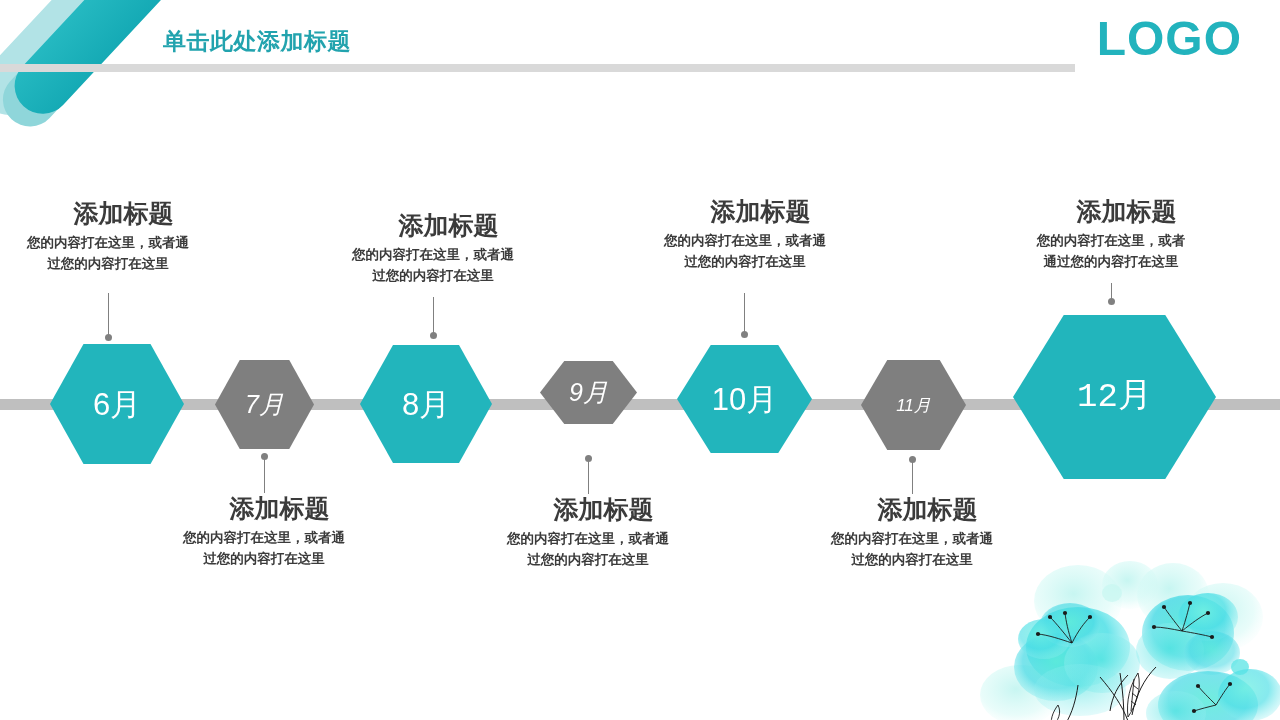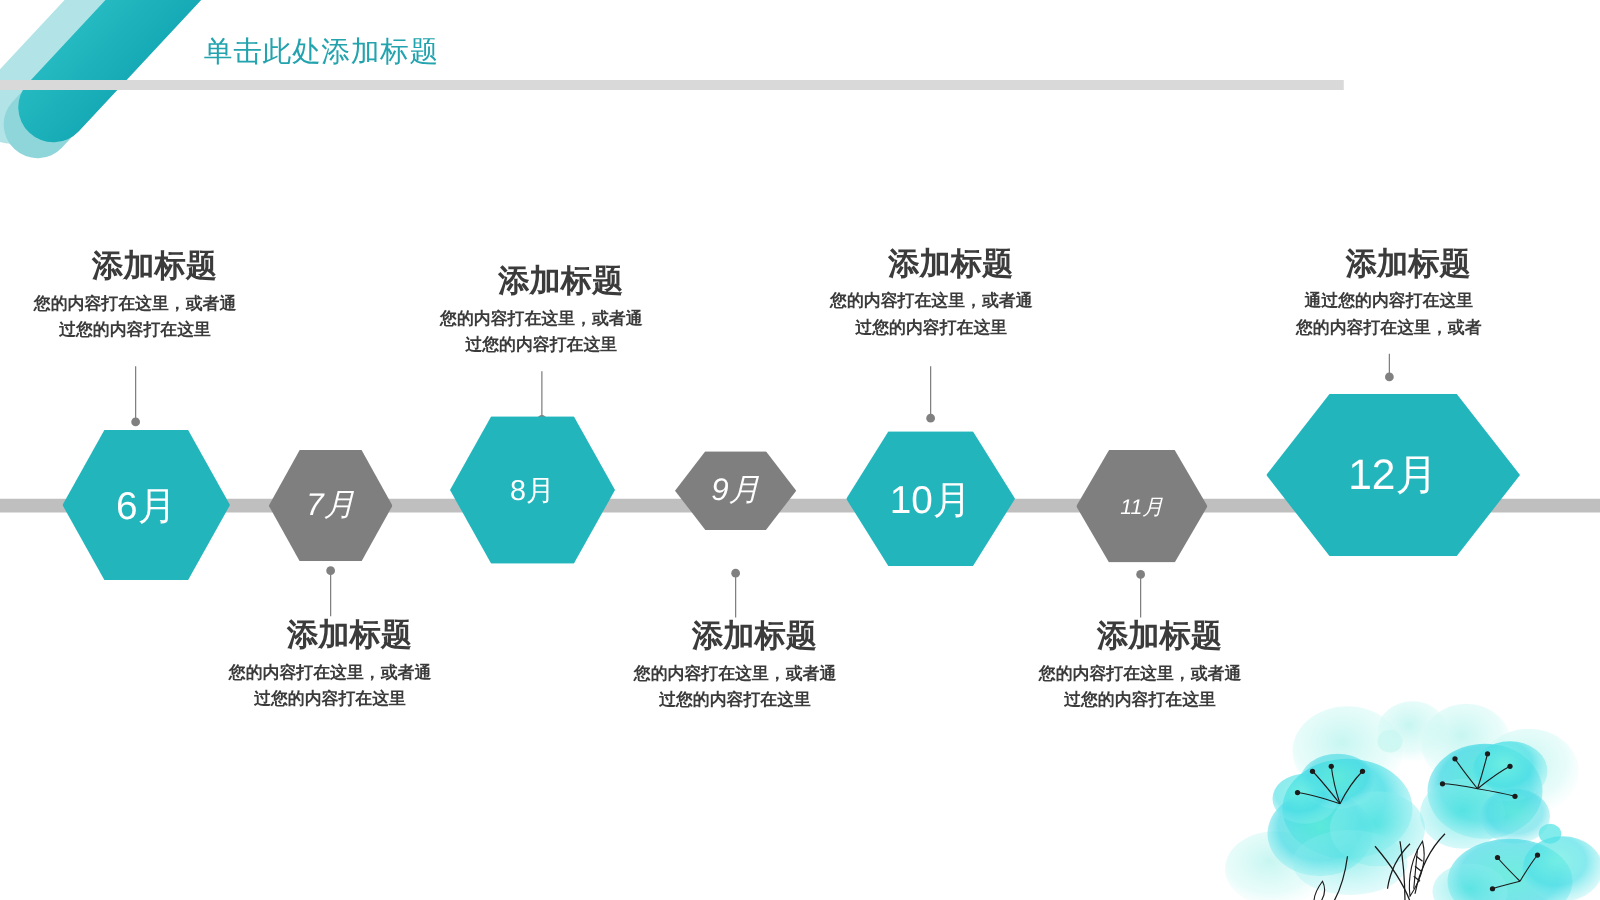--- a/index.html
+++ b/index.html
@@ -55,21 +55,21 @@
     position: absolute;
     left: 0; top: 64px;
     width: 1075px; height: 8px;
     background: #d9d9d9;
   }
 
   .slide-title {
     position: absolute;
     left: 163px; top: 26px;
     font-size: 23px;
-    font-weight: normal;
+    font-weight: bold;
     color: #22a3ae;
     letter-spacing: 0.5px;
     white-space: nowrap;
   }
 
   .logo {
     position: absolute;
     right: 38px; top: 15px;
     font-size: 48px;
     font-weight: bold;
@@ -152,20 +152,21 @@
   <div class="deco-wrap">
     <div class="deco-bar deco-bar-back"></div>
     <div class="deco-bar deco-bar-mid"></div>
     <div class="deco-bar deco-bar-front"></div>
   </div>
 
   <div class="divider"></div>
 
   <div class="slide-title">单击此处添加标题</div>
 
+  <div class="logo">LOGO</div>
 </div>
 
 <div class="timeline-bar"></div>
 
 <div class="textblock" style="left:0px; top:198px; width:216px;">
   <div class="tb-title">添加标题</div>
   <div class="tb-body">
     <span>您的内容打在这里，或者通</span>
     <span>过您的内容打在这里</span>
   </div>
@@ -191,21 +192,21 @@
 
 <div class="textblock" style="left:325px; top:210px; width:216px;">
   <div class="tb-title">添加标题</div>
   <div class="tb-body">
     <span>您的内容打在这里，或者通</span>
     <span>过您的内容打在这里</span>
   </div>
 </div>
 <div class="connector" style="left:433px; top:297px; height:38px;"></div>
 <div class="connector-dot" style="left:433px; top:332px;"></div>
-<div class="hex teal" style="left:360px; top:333px; width:132px; height:118px; font-size:23px;">
+<div class="hex teal" style="left:360px; top:345px; width:132px; height:118px; font-size:31px;">
   <span>8月</span>
 </div>
 
 <div class="hex gray" style="left:540px; top:361px; width:97px; height:63px; font-size:25px;">
   <span>9月</span>
 </div>
 <div class="connector-dot" style="left:588px; top:455px;"></div>
 <div class="connector" style="left:588px; top:460px; height:34px;"></div>
 <div class="textblock" style="left:480px; top:494px; width:216px;">
   <div class="tb-title">添加标题</div>
@@ -237,27 +238,27 @@
   <div class="tb-title">添加标题</div>
   <div class="tb-body">
     <span>您的内容打在这里，或者通</span>
     <span>过您的内容打在这里</span>
   </div>
 </div>
 
 <div class="textblock" style="left:1006px; top:196px; width:210px;">
   <div class="tb-title">添加标题</div>
   <div class="tb-body">
+    <span>您的内容打在这里，或者</span>
     <span>通过您的内容打在这里</span>
-    <span>您的内容打在这里，或者</span>
   </div>
 </div>
 <div class="connector" style="left:1111px; top:283px; height:18px;"></div>
 <div class="connector-dot" style="left:1111px; top:298px;"></div>
-<div class="hex teal" style="left:1013px; top:315px; width:203px; height:130px; font-size:34px;">
+<div class="hex teal" style="left:1013px; top:315px; width:203px; height:164px; font-size:34px;font-family:Liberation Mono, monospace;">
   <span>12月</span>
 </div>
 
 <div class="flowers">
   <svg width="320" height="165" viewBox="0 0 320 165" xmlns="http://www.w3.org/2000/svg">
     <defs>
       <radialGradient id="pale1" cx="45%" cy="40%" r="62%">
         <stop offset="0%" stop-color="#bdf4ef" stop-opacity="0.85"></stop>
         <stop offset="70%" stop-color="#d6faf6" stop-opacity="0.55"></stop>
         <stop offset="100%" stop-color="#eafdfb" stop-opacity="0.12"></stop>

